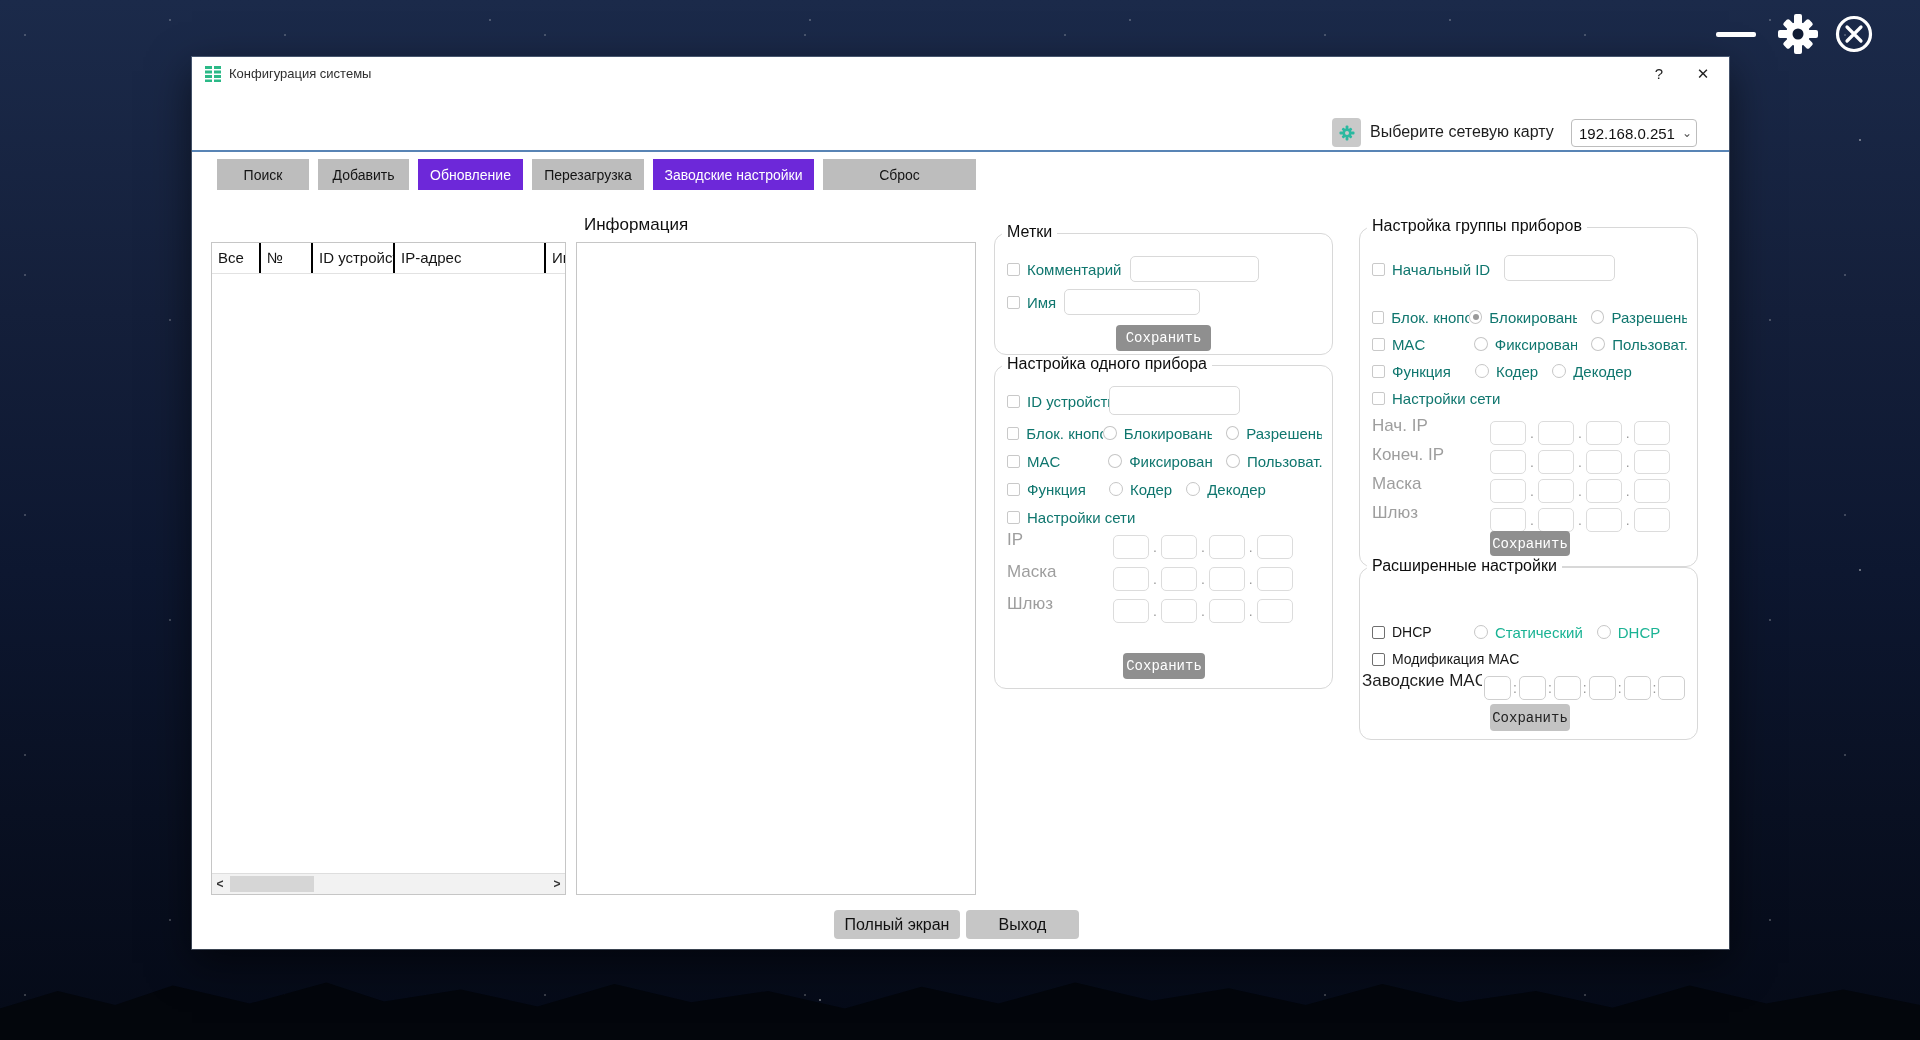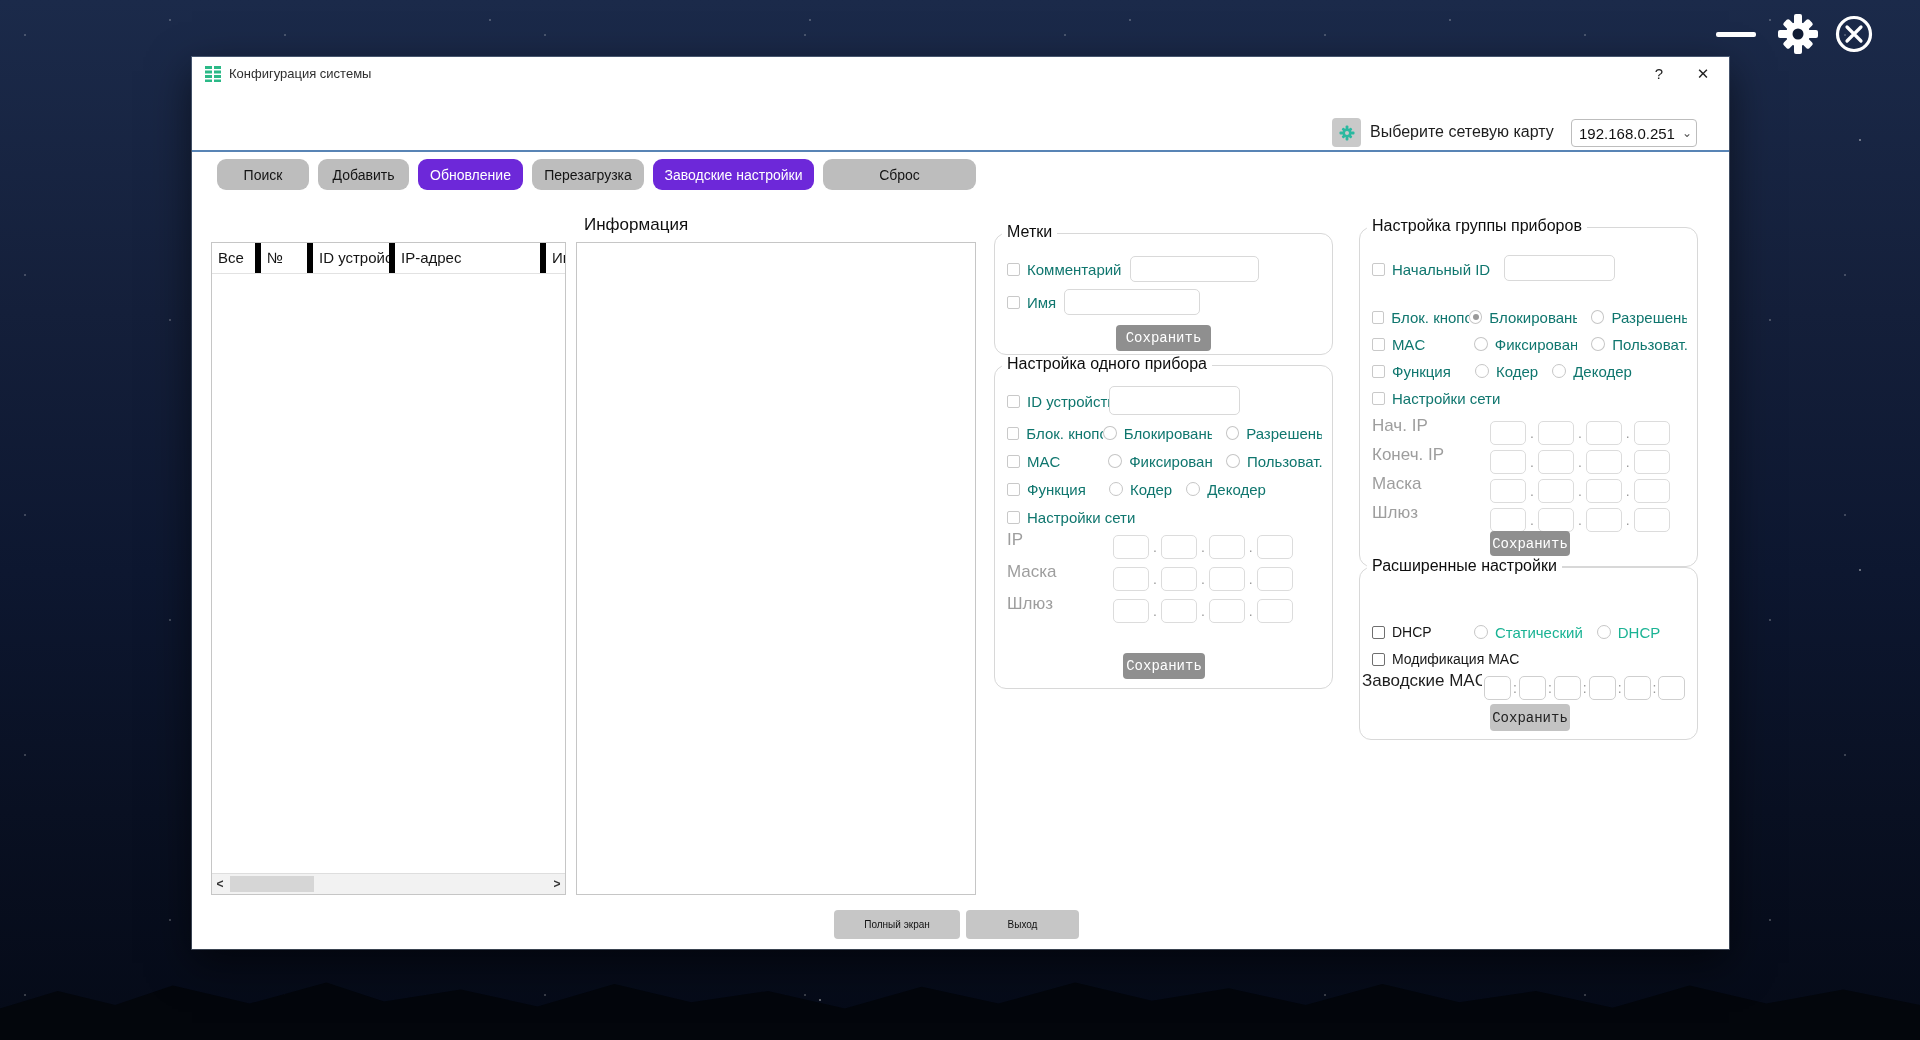--- a/index.html
+++ b/index.html
@@ -53,34 +53,34 @@
 
   .net-gear-btn { position:absolute; left:1140px; top:61px; width:29px; height:29px;
     background:#c9c9c9; border-radius:4px; display:flex; align-items:center; justify-content:center; }
   .net-label { position:absolute; left:1178px; top:66px; font-size:16px; color:#1d1d1d; }
   .net-select { position:absolute; left:1379px; top:62px; width:126px; height:28px;
     border:1px solid #bdbdbd; border-radius:4px; background:#fff; font-size:15px; color:#111;
     padding:0 4px 0 7px; display:flex; align-items:center; justify-content:space-between; }
   .net-select .chev { font-size:12px; color:#555; }
 
   .toolbar { position:absolute; left:25px; top:102px; height:31px; display:flex; gap:9px; }
-  .tbtn { height:31px; border:none; border-radius:9px; font-size:14px;
+  .tbtn { height:31px; border:none; border-radius:0; font-size:14px;
     font-family:"Liberation Sans",sans-serif; cursor:pointer; }
   .tbtn.light { background:#bdbdbd; color:#141414; }
   .tbtn.dark  { background:#6d28d9; color:#fff; }
   .w-search{width:92px}.w-add{width:91px}.w-upd{width:105px}.w-reboot{width:112px}
   .w-factory{width:161px}.w-reset{width:153px}
 
   .info-title { position:absolute; left:392px; top:158px; font-size:17px; color:#101010; }
 
   
   .dev-table { position:absolute; left:19px; top:185px; width:355px; height:653px;
     border:1px solid #c6c6c6; background:#fff; }
   .dev-head { display:flex; height:31px; border-bottom:1px solid #e2e2e2; }
-  .dev-th { font-size:15px; color:#151515; padding:6px 0 0 6px; border-right:6px solid #000000;
+  .dev-th { font-size:15px; color:#151515; padding:6px 0 0 6px; border-right:2px solid #000000;
     white-space:nowrap; overflow:hidden; }
   .c0{width:49px}.c1{width:52px}.c2{width:82px}.c3{width:151px}.c4{flex:1; border-right:none;}
   .hscroll { position:absolute; left:0; right:0; bottom:0; height:21px; background:#f2f2f2;
     border-top:1px solid #dedede; }
   .hs-arrow { position:absolute; top:0; width:16px; height:20px; text-align:center; line-height:20px;
     font-size:12px; color:#333; font-weight:bold; }
   .hs-left{left:0}.hs-right{right:0}
   .hs-thumb { position:absolute; left:18px; top:2px; width:84px; height:16px; background:#d6d6d6; }
 
   .info-panel { position:absolute; left:384px; top:185px; width:400px; height:653px;
@@ -115,21 +115,21 @@
   .oct6 { width:27px; height:24px; border:1px solid #cfcfcf; border-radius:5px; }
   .dot { color:#9a9a9a; font-size:14px; margin:0 4px; }
   .iplabel { font-size:17px; color:#9e9e9e; }
 
   .savebtn { position:absolute; border:none; border-radius:4px; font-size:14px; height:26px;
     font-family:Liberation Mono, monospace; cursor:pointer; }
   .savebtn.dark { background:#8f8f8f; color:#fff; }
   .savebtn.light { background:#c3c3c3; color:#222; }
 
   .footer-btn { position:absolute; top:853px; height:29px; background:#c6c6c6; color:#111;
-    border:none; border-radius:4px; font-size:10px; font-family:"Liberation Sans",sans-serif; cursor:pointer; }
+    border:none; border-radius:4px; font-size:16px; font-family:"Liberation Sans",sans-serif; cursor:pointer; }
   .f-full { left:642px; width:126px; }
   .f-exit { left:774px; width:113px; }
 
   .abs { position:absolute; }
 </style>
 </head>
 <body>
 
 <div class="desktop">
   <div class="stars"></div>

